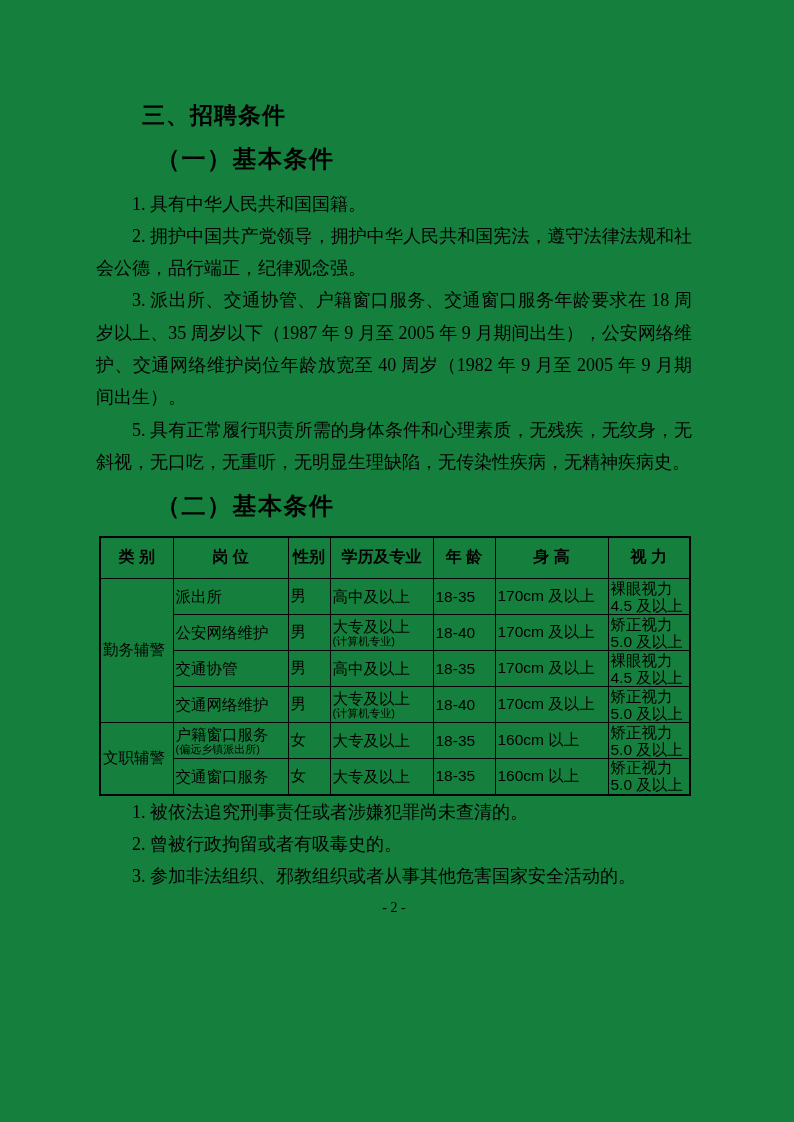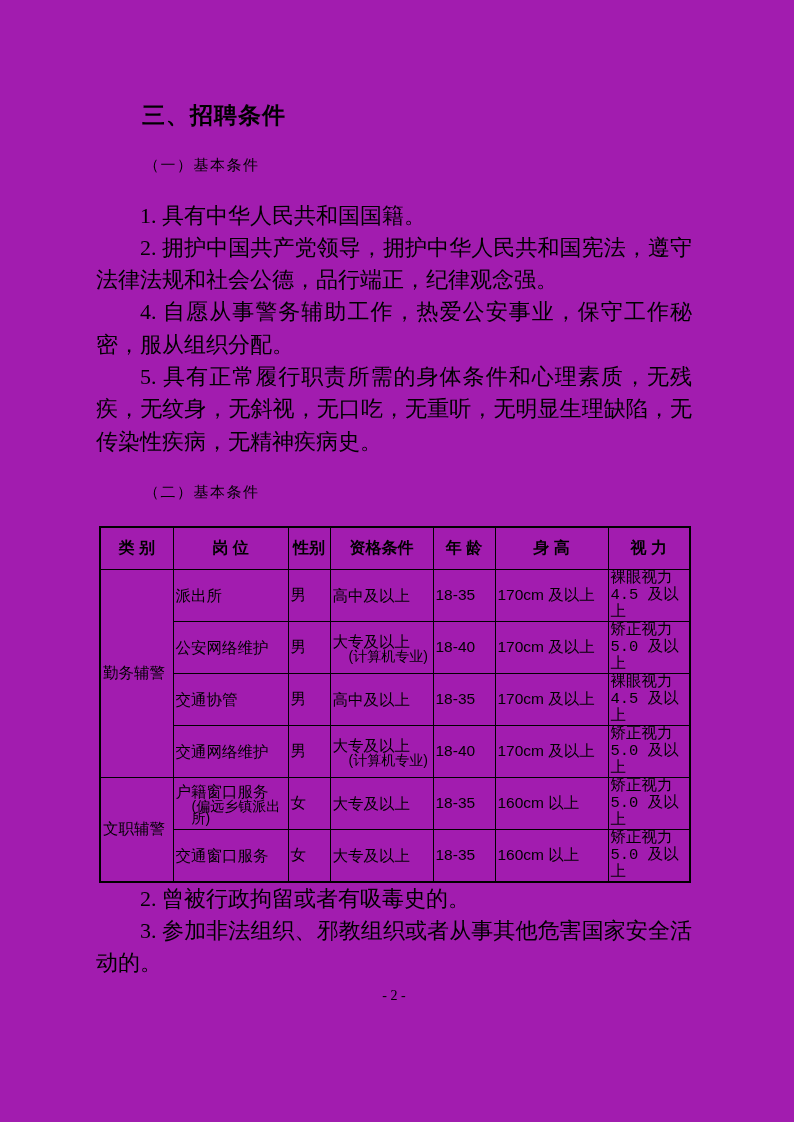--- a/index.html
+++ b/index.html
@@ -1,49 +1,49 @@
 <!DOCTYPE html>
 <html lang="zh"><head>
 <meta charset="utf-8">
 <style>
   html,body { margin:0; padding:0; background:#888; }
   .page {
     position:relative;
     width:794px; height:1122px;
     margin:0 auto;
-    background:#a21caf;
+    background:#15803d;
     color:#000;
     font-family:"Liberation Serif", serif;
     overflow:hidden;
     box-sizing:border-box;
   }
   .content {
     position:absolute;
     left:96px; top:99px;
     width:596px;
   }
   .doc-title {
     font-family:"Liberation Sans", sans-serif;
     font-weight:bold;
     font-size:23px;
     line-height:32.3px;
     letter-spacing:1px;
     text-indent:2em;
     margin:0;
   }
   .sub-heading {
-    font-weight:normal;
-    font-size:15px;
+    font-weight:bold;
+    font-size:24px;
     line-height:32.3px;
     letter-spacing:1.5px;
     text-indent:2em;
-    margin:18px;
+    margin:12px;
   }
   .para {
-    font-size:22px;
+    font-size:18px;
     line-height:32.3px;
     text-align:justify;
     text-indent:2em;
     margin:0;
   }
   table.qual {
     border-collapse:collapse;
     table-layout:fixed;
     width:590px;
     margin:13px 0 0 3px;
@@ -54,61 +54,61 @@
     border:1px solid #000;
     padding:0 2px;
     vertical-align:middle;
     overflow:hidden;
   }
   table.qual thead tr { height:42px; }
   table.qual tbody tr { height:36px; }
   table.qual th { font-size:16px; font-weight:bold; }
   table.qual td { font-size:15.5px; }
   .cell-main { line-height:17px;font-family:Liberation Serif, serif; }
-  .cell-note { font-size:14px; line-height:12px;padding-left:16px; }
-  .vision-cell { white-space:pre-line; font-size:14px; line-height:17px;font-family:Liberation Mono, monospace; }
+  .cell-note { font-size:11px; line-height:12px; }
+  .vision-cell { white-space:pre-line; font-size:14px; line-height:17px; }
   .page-number {
     margin-top:6px;
     text-align:center;
     font-size:14px;
     line-height:20px;
   }
 </style>
 </head>
 <body>
 
 <div class="page">
   <div class="content">
 
     <p class="doc-title">三、招聘条件</p>
 
     <p class="sub-heading">（一）基本条件</p>
     <p class="para">1. 具有中华人民共和国国籍。</p>
     <p class="para">2. 拥护中国共产党领导，拥护中华人民共和国宪法，遵守法律法规和社会公德，品行端正，纪律观念强。</p>
-    <p class="para">4. 自愿从事警务辅助工作，热爱公安事业，保守工作秘密，服从组织分配。</p>
+    <p class="para">3. 派出所、交通协管、户籍窗口服务、交通窗口服务年龄要求在 18 周岁以上、35 周岁以下（1987 年 9 月至 2005 年 9 月期间出生），公安网络维护、交通网络维护岗位年龄放宽至 40 周岁（1982 年 9 月至 2005 年 9 月期间出生）。</p>
     <p class="para">5. 具有正常履行职责所需的身体条件和心理素质，无残疾，无纹身，无斜视，无口吃，无重听，无明显生理缺陷，无传染性疾病，无精神疾病史。</p>
 
     <p class="sub-heading">（二）基本条件</p>
 
     <table class="qual">
       <colgroup>
         <col style="width:73px">
           <col style="width:115px">
           <col style="width:42px">
         <col style="width:103px">
           <col style="width:62px">
           <col style="width:113px">
         <col style="width:82px">
       </colgroup>
       <thead>
         <tr>
           <th>类 别</th>
           <th>岗 位</th>
           <th>性别</th>
-          <th>资格条件</th>
+          <th>学历及专业</th>
           <th>年 龄</th>
           <th>身 高</th>
           <th>视 力</th>
         </tr>
       </thead>
       <tbody>
         <tr>
           <td rowspan="4">勤务辅警</td>
           <td>
               <div class="cell-main">派出所</div>
@@ -187,18 +187,19 @@
               <div class="cell-main">大专及以上</div>
             </td>
           <td>18-35</td>
           <td>160cm 以上</td>
           <td class="vision-cell">矫正视力
 5.0 及以上</td>
         </tr>
       </tbody>
     </table>
 
+    <p class="para">1. 被依法追究刑事责任或者涉嫌犯罪尚未查清的。</p>
     <p class="para">2. 曾被行政拘留或者有吸毒史的。</p>
     <p class="para">3. 参加非法组织、邪教组织或者从事其他危害国家安全活动的。</p>
 
     <div class="page-number">- 2 -</div>
   </div>
 </div>
 
 </body></html>

